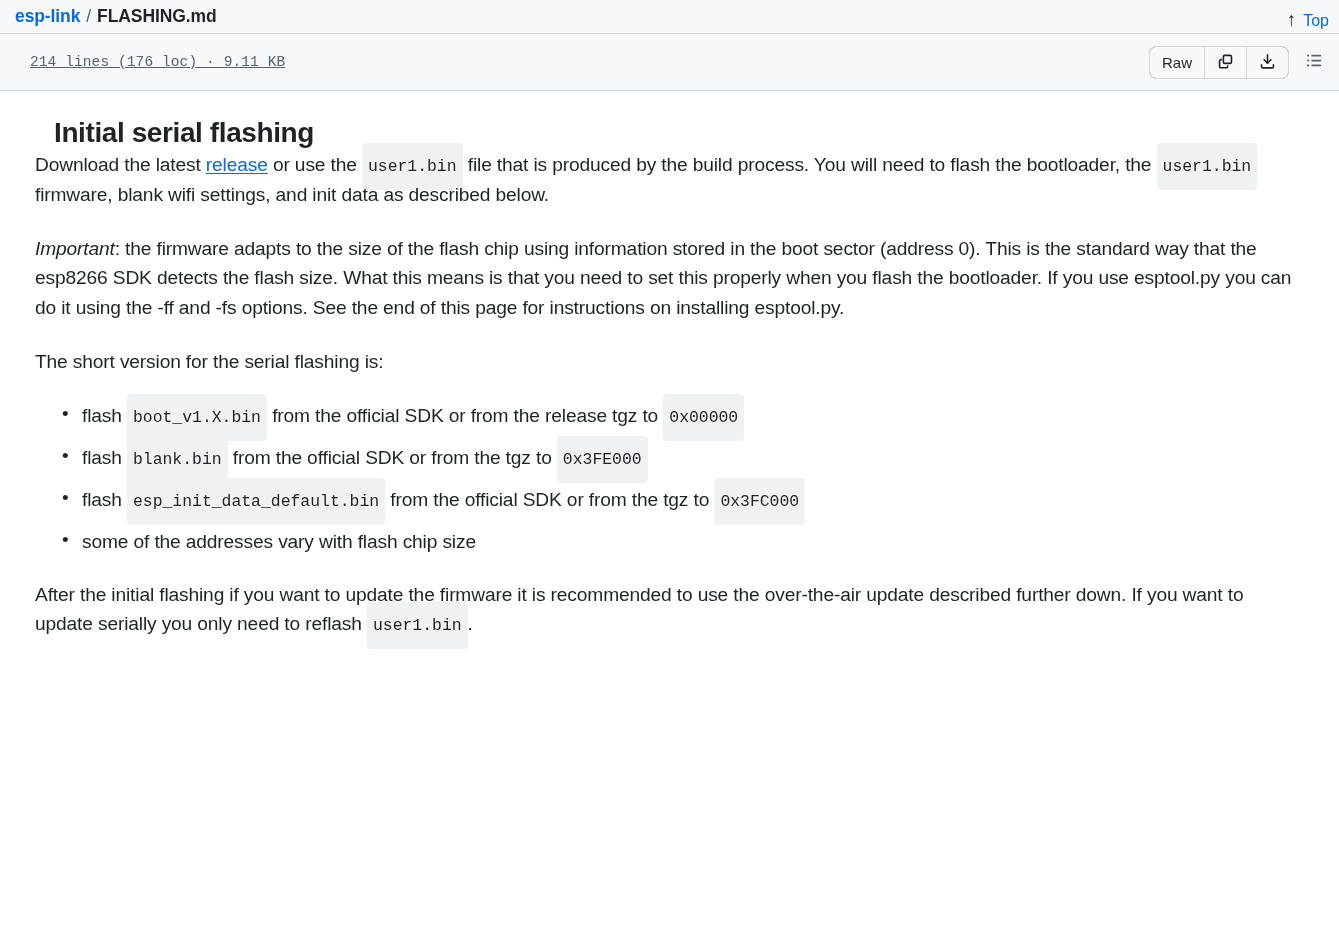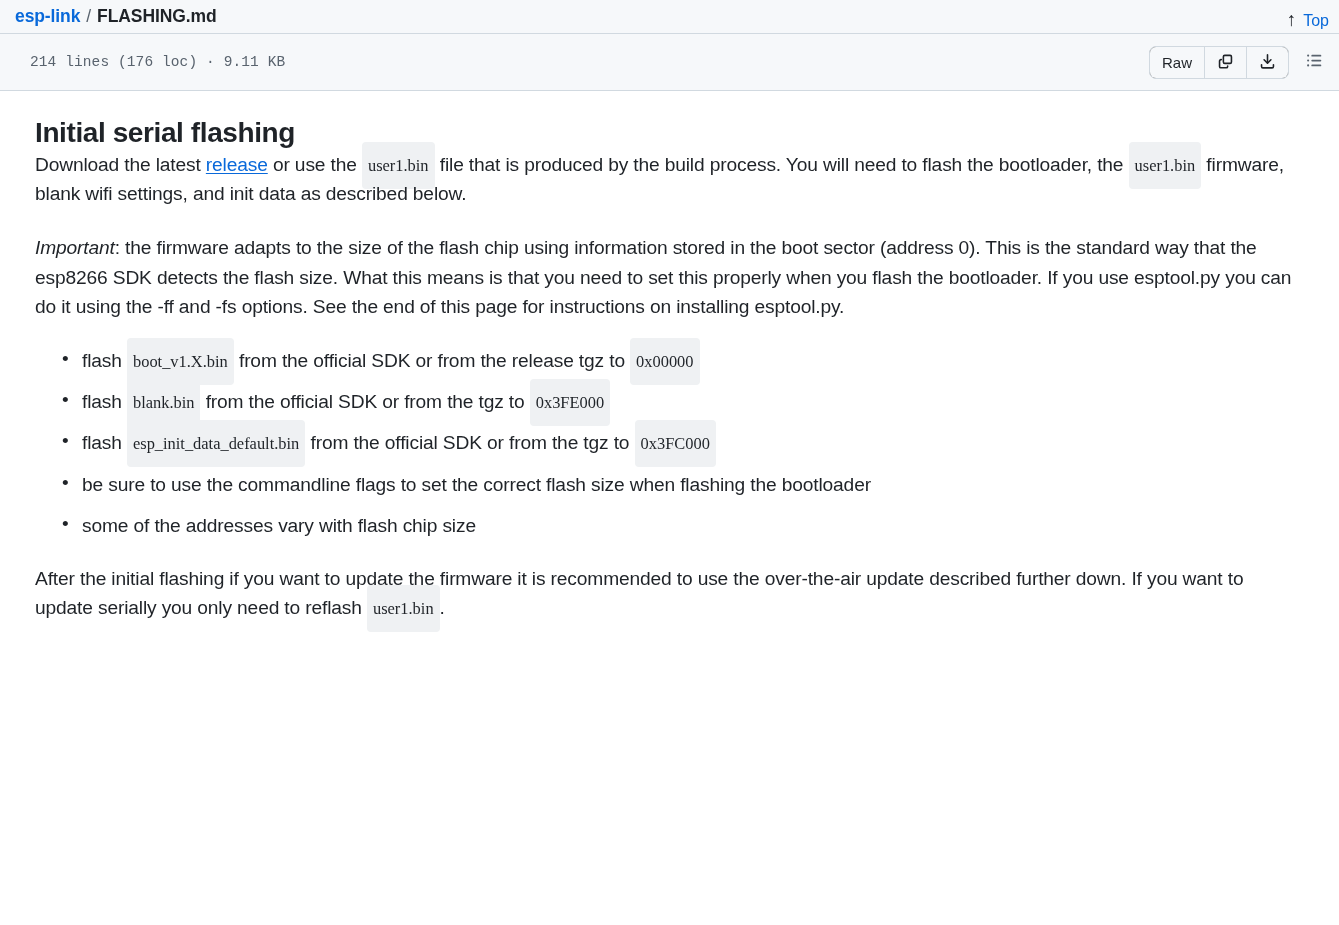--- a/index.html
+++ b/index.html
@@ -108,20 +108,21 @@
     background: #d1d9e0;
     margin: 0 5px;
   }
   #file-meta {
     margin-left: 22px;
     font-family: "Liberation Mono", monospace;
     font-size: 14.5px;
     color: #59636e;
     white-space: nowrap;
     letter-spacing: 0.1px;
+    text-decoration: underline;
   }
   #toolbar-actions {
     position: absolute;
     right: 8px;
     top: 0;
     height: 57px;
     display: flex;
     align-items: center;
     gap: 0;
   }
@@ -165,21 +166,21 @@
     font-size: 19.2px;
     line-height: 1.52;
     letter-spacing: -0.15px;
   }
   #markdown-body h1, #markdown-body h2 {
     margin: 0;
     font-weight: 700;
     color: #1f2328;
     letter-spacing: -0.4px;
   }
-  #markdown-body h1 { font-size: 28px; line-height: 1.25; }
+  #markdown-body h1 { font-size: 28px; line-height: 1.25; margin-left: 19px; }
   #markdown-body h2 { font-size: 25px; line-height: 1.25; }
   .md-p {
     margin: 0 0 25px 0;
   }
   #heading-initial { margin-bottom: 24px; }
   #heading-module { margin-top: 31px; }
   .md-list {
     margin: 0 0 24px 0;
     padding-left: 47px;
     list-style: none;
@@ -191,21 +192,21 @@
   .md-list li:last-child { margin-bottom: 0; }
   .md-list li::before {
     content: "•";
     position: absolute;
     left: -20px;
     top: -1px;
     color: #1f2328;
     font-size: 19px;
   }
   code, .code-span {
-    font-family: Liberation Serif, serif;
+    font-family: Liberation Mono, monospace;
     font-size: 0.855em;
     background: #eff1f3;
     border-radius: 4px;
     padding: 14px 6px;
     color: #1f2328;
     white-space: nowrap;
     letter-spacing: 0;
   }
   .md-link {
     color: #0969da;
@@ -272,25 +273,25 @@
 </div>
 
 <div id="markdown-body">
 
   <h1 id="heading-initial">Initial serial flashing</h1>
 
   <p class="md-p"><span>Download the latest </span><a class="md-link">release</a><span> or use the </span><code class="code-span">user1.bin</code><span> file that is produced by the build process. You will need to flash the bootloader, the </span><code class="code-span">user1.bin</code><span> firmware, blank wifi settings, and init data as described below.</span></p>
 
   <p class="md-p"><em>Important</em><span>: the firmware adapts to the size of the flash chip using information stored in the boot sector (address 0). This is the standard way that the esp8266 SDK detects the flash size. What this means is that you need to set this properly when you flash the bootloader. If you use esptool.py you can do it using the -ff and -fs options. See the end of this page for instructions on installing esptool.py.</span></p>
 
+  <p class="md-p">The short version for the serial flashing is:</p>
 
   <ul class="md-list">
     <li><span>flash </span><code class="code-span">boot_v1.X.bin</code><span> from the official SDK or from the release tgz to </span><code class="code-span">0x00000</code></li>
     <li><span>flash </span><code class="code-span">blank.bin</code><span> from the official SDK or from the tgz to </span><code class="code-span">0x3FE000</code></li>
     <li><span>flash </span><code class="code-span">esp_init_data_default.bin</code><span> from the official SDK or from the tgz to </span><code class="code-span">0x3FC000</code></li>
-    <li><span>be sure to use the commandline flags to set the correct flash size when flashing the bootloader</span></li>
     <li><span>some of the addresses vary with flash chip size</span></li>
   </ul>
 
   <p class="md-p"><span>After the initial flashing if you want to update the firmware it is recommended to use the over-the-air update described further down. If you want to update serially you only need to reflash </span><code class="code-span">user1.bin</code><span>.</span></p>
 
 
 </div>
 
 </body></html>

